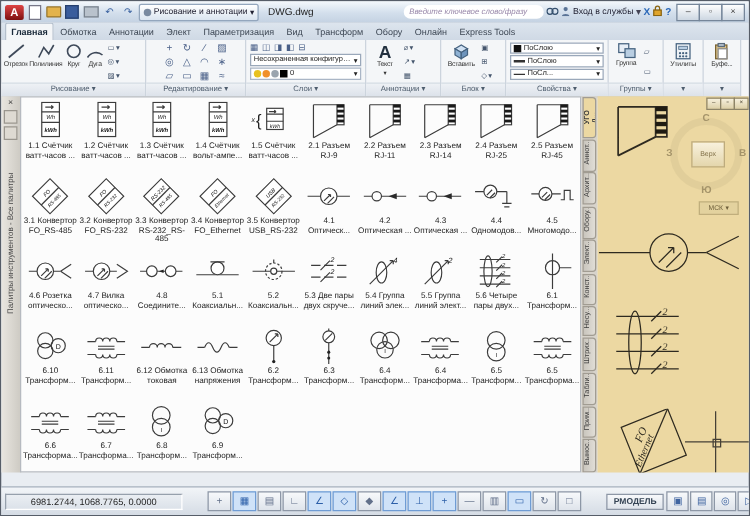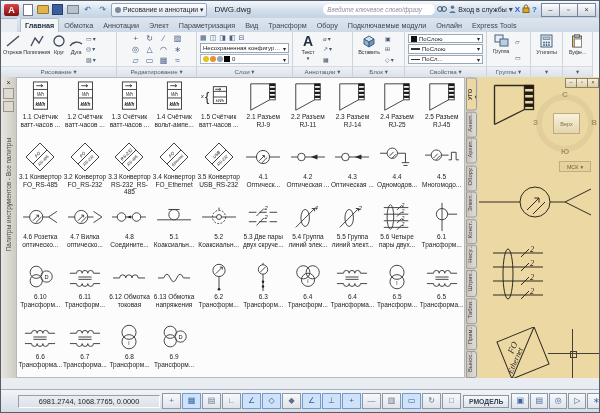--- a/index.html
+++ b/index.html
@@ -21,21 +21,21 @@
     background:linear-gradient(#fff,#dbe5f0);padding:0 3px;font-size:6.8px;gap:2px;color:#223;flex:none}
   .ttext{font-size:8px;color:#1d1d1d;margin:0 5px;flex:none}
   .search{display:flex;align-items:center;height:11px;background:#fff;border:1px solid #8b;border-radius:6px;
     padding:0 4px;width:104px;font-size:6.3px;color:#98a;font-style:italic;overflow:hidden;white-space:nowrap;flex:none}
   .tb-ic{font-size:8px;color:#35506e;flex:none}
   .signin{font-size:7px;color:#223;flex:none}
   .winbtns{display:flex;margin-left:3px;flex:none}
   .winbtn{width:17px;height:12px;border:1px solid #76869a;background:linear-gradient(#fefefe,#cdd7e2);
     font-size:7px;line-height:11px;text-align:center;color:#333;margin-left:-1px}
   
-  .rtabs{position:absolute;top:17px;left:16px;right:0;height:14px;background:linear-gradient(#dde5ee,#cfd9e5);
+  .rtabs{position:absolute;top:17px;left:0;right:0;height:14px;background:linear-gradient(#dde5ee,#cfd9e5);
     display:flex;align-items:flex-start;padding-left:3px;font-size:7.2px;color:#3c4653;white-space:nowrap}
   .rtab{padding:2px 4px;border:1px solid transparent;border-bottom:none}
   .rtab.active{background:#f4f6f8;border-color:#b4bfcc;border-radius:2px 2px 0 0;font-weight:bold;color:#1a2a3a}
   
   .ribbon{position:absolute;top:31px;left:0;right:0;height:45px;background:#f4f6f8;
     border-bottom:1px solid #b3bdc9;display:flex}
   .panel{border-right:1px solid #ccd4dd;display:flex;flex-direction:column;flex:none;box-sizing:border-box}
   .pbody{flex:1;display:flex;align-items:stretch;padding:1px 2px;gap:1px;overflow:hidden}
   .plabel{height:10px;font-size:6.2px;color:#4e5d6d;text-align:center;line-height:10px;
     background:linear-gradient(#eef1f5,#dce2ea);border-top:1px solid #d4dbe3;overflow:hidden;white-space:nowrap}
@@ -85,21 +85,21 @@
   .navb{width:11px;height:10px;border:1px solid #97a2b0;background:linear-gradient(#fafbfc,#dde3ea);
     font-size:4.6px;line-height:9px;text-align:center;color:#445;flex:none}
   .dtab{padding:0 7px;height:11px;line-height:11px;border:1px solid #97a2b0;border-bottom:none;
     background:linear-gradient(#f6f8fa,#dfe5ec);color:#2d3a48;flex:none}
   .dtab.active{background:#f7e49b;border-color:#b3933f;font-weight:bold}
   .lr-right{margin-left:auto;display:flex;align-items:center;gap:2px}
   .lr-ic{width:14px;height:11px;border:1px solid #9aa5b3;background:linear-gradient(#f8fafc,#dde4ec);
     font-size:7px;text-align:center;line-height:10px}
   
   .statusbar{position:absolute;bottom:0;left:0;right:0;height:22px;border-top:1px solid #a8b2bf;
-    background:linear-gradient(#f2f5f8,#d5dce5);display:flex;align-items:center;padding:0 17px;gap:2px}
+    background:linear-gradient(#f2f5f8,#d5dce5);display:flex;align-items:center;padding:0 3px;gap:20px}
   .coords{border:1px solid;border-color:#96a0ac #fff #fff #96a0ac;padding:1px 6px;font-size:7.4px;
     color:#1d1d1d;width:128px;text-align:center;flex:none}
   .tgl{width:17px;height:14px;border:1px solid #8d97a6;background:linear-gradient(#f7f9fb,#dfe4eb);
     font-size:8px;text-align:center;line-height:13px;color:#62708a;flex:none}
   .tgl.on{background:#cfe2f8;border-color:#6f9cd4;color:#2c5fa8}
   .sb-right{margin-left:auto;display:flex;align-items:center;gap:2px}
   .modelbtn{border:1px solid #8d97a6;background:linear-gradient(#f7f9fb,#dfe4eb);font-size:6.8px;
     font-weight:bold;color:#344354;padding:2px 5px}
   .sb-ic{width:16px;height:14px;border:1px solid #8d97a6;background:linear-gradient(#f7f9fb,#dfe4eb);
     font-size:8px;text-align:center;line-height:13px;color:#3f64a0}
@@ -167,21 +167,20 @@
 
   <div class="rtabs" id="rtabs">
       <span class="rtab active">Главная</span>
       <span class="rtab">Обмотка</span>
       <span class="rtab">Аннотации</span>
       <span class="rtab">Элект</span>
       <span class="rtab">Параметризация</span>
       <span class="rtab">Вид</span>
       <span class="rtab">Трансформ</span>
       <span class="rtab">Обору</span>
-      <span class="rtab">Подключаемые модули</span>
       <span class="rtab">Онлайн</span>
       <span class="rtab">Express Tools</span>
     </div>
 
   <div class="ribbon">
 
     <div class="panel" style="width:116px">
       <div class="pbody">
         <div class="bigbtn">
           <svg width="16" height="14" viewBox="0 0 16 14">

